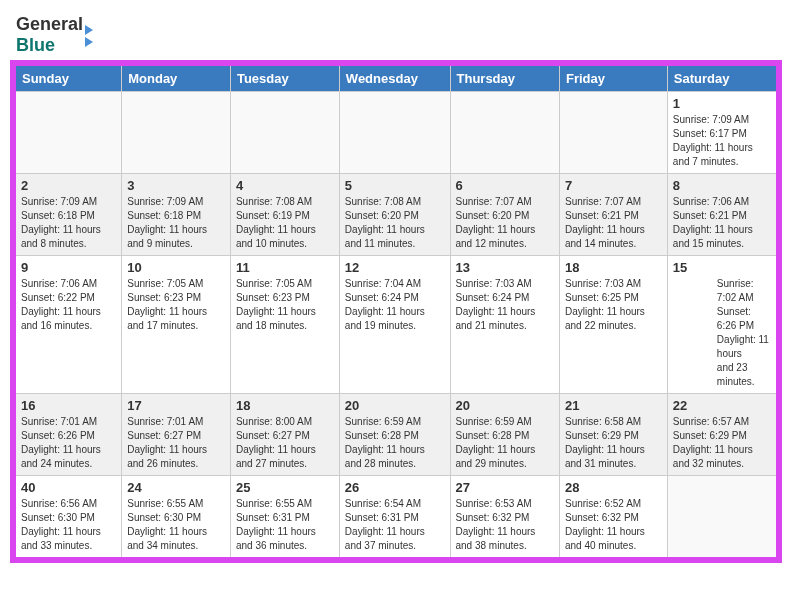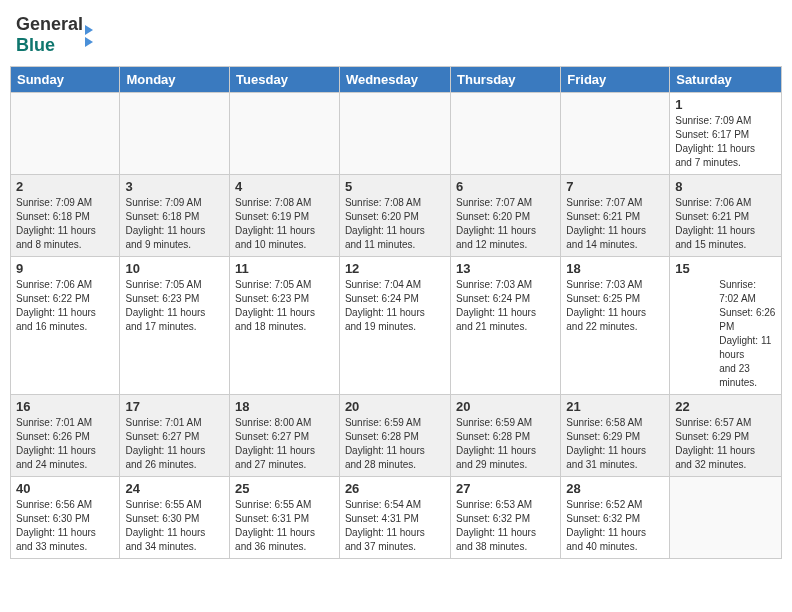--- a/index.html
+++ b/index.html
@@ -7,21 +7,20 @@
       font-family: Arial, sans-serif;
       background: #fff;
       width: 792px;
       min-height: 612px;
       padding: 10px;
     }
     .header-area {
       display: flex;
       align-items: flex-start;
       justify-content: space-between;
-      margin-bottom: 6px;
       padding: 4px 6px;
     }
     .logo {
       display: flex;
       align-items: center;
     }
     .logo-text-general {
       font-size: 18px;
       font-weight: bold;
       color: #333;
@@ -40,21 +39,21 @@
       color: #333;
       line-height: 1.1;
     }
     .location-title {
       font-size: 16px;
       color: #555;
     }
     .calendar {
       width: 100%;
       border-collapse: collapse;
-      border: 1px solid #d946ef;
+      border: 6px solid #d946ef;
     }
     .calendar th {
       background-color: #3a7abf;
       color: #fff;
       text-align: left;
       padding: 5px 6px;
       font-size: 13px;
       border: 1px solid #ccc;
     }
     .calendar td {
@@ -299,21 +298,21 @@
         <td>
           <div class="day-number">25</div>
           <div class="day-info" style="white-space: pre-line;">Sunrise: 6:55 AM
 Sunset: 6:31 PM
 Daylight: 11 hours
 and 36 minutes.</div>
         </td>
         <td>
           <div class="day-number">26</div>
           <div class="day-info" style="white-space: pre-line;">Sunrise: 6:54 AM
-Sunset: 4:31 PM
+Sunset: 6:31 PM
 Daylight: 11 hours
 and 37 minutes.</div>
         </td>
         <td>
           <div class="day-number">27</div>
           <div class="day-info" style="white-space: pre-line;">Sunrise: 6:53 AM
 Sunset: 6:32 PM
 Daylight: 11 hours
 and 38 minutes.</div>
         </td>

